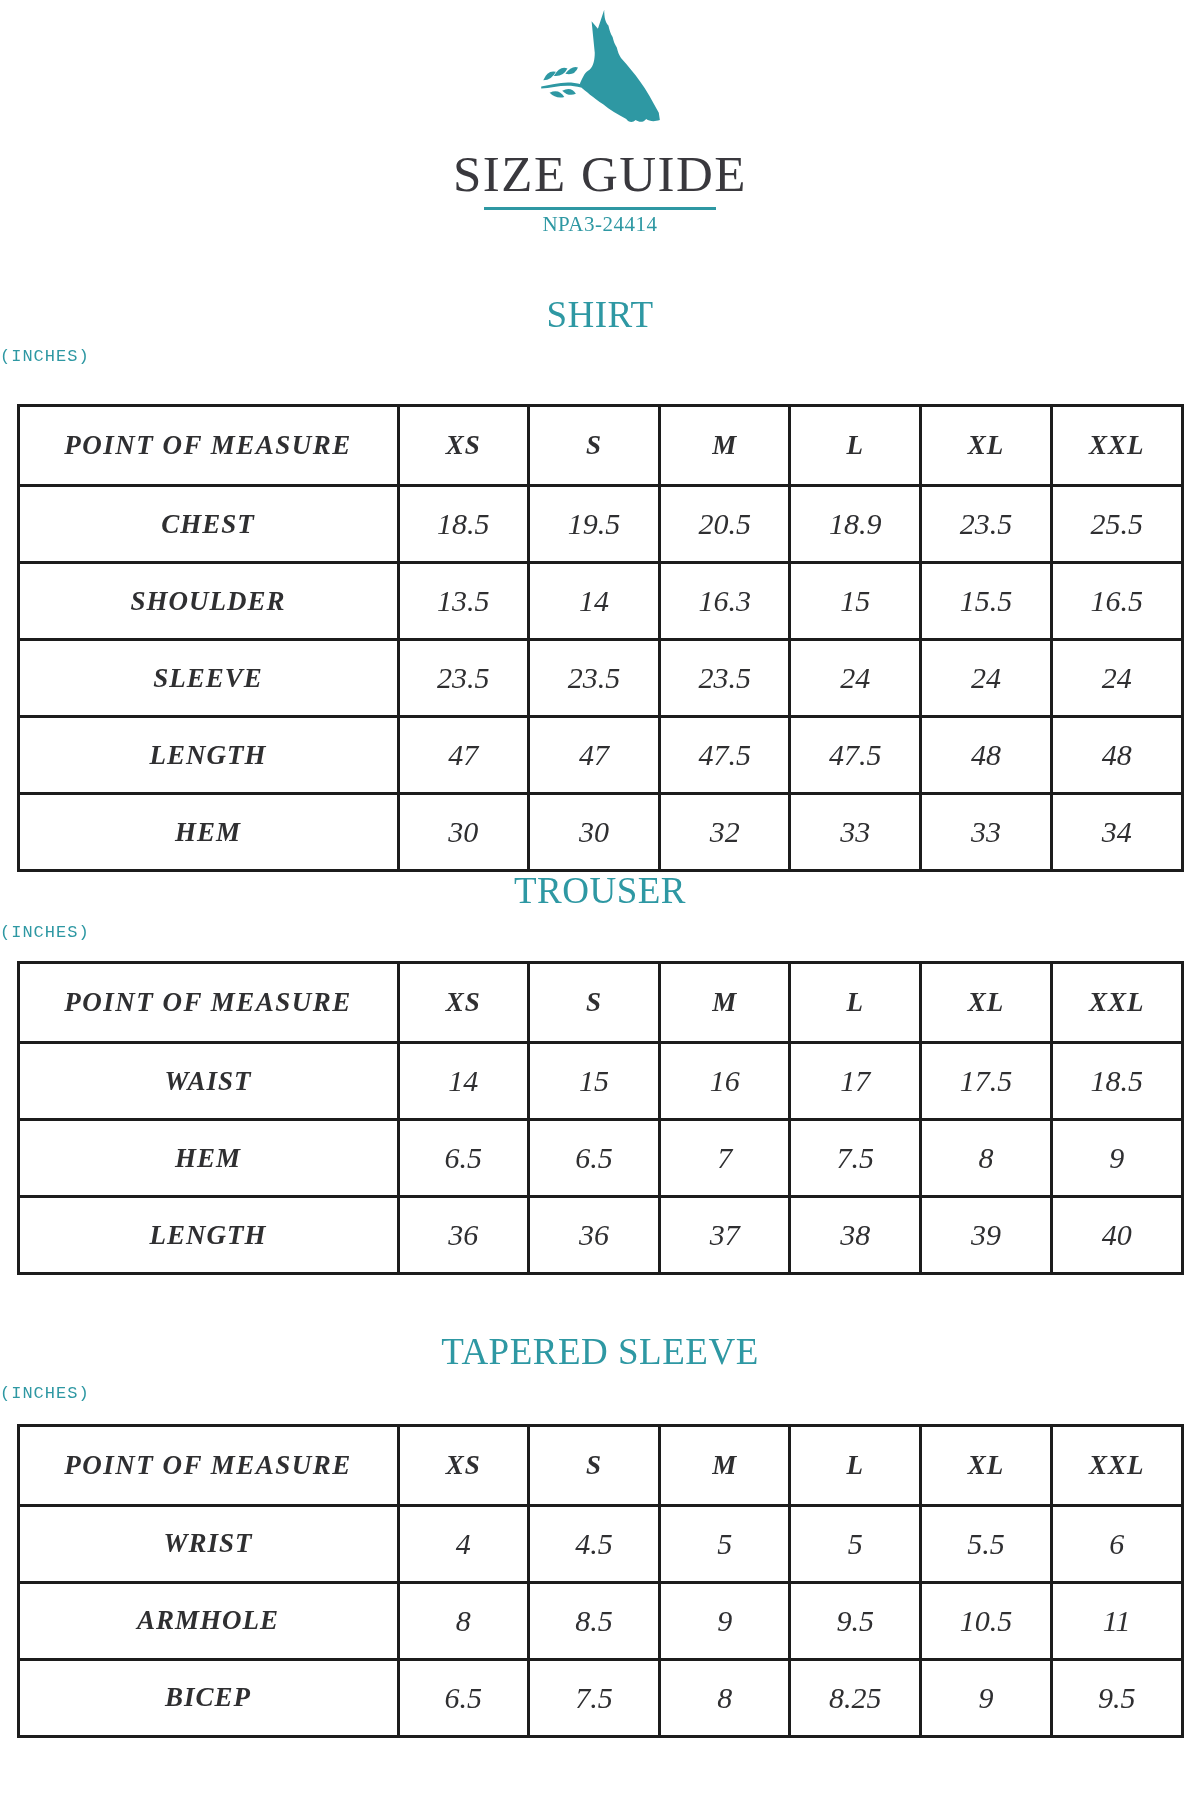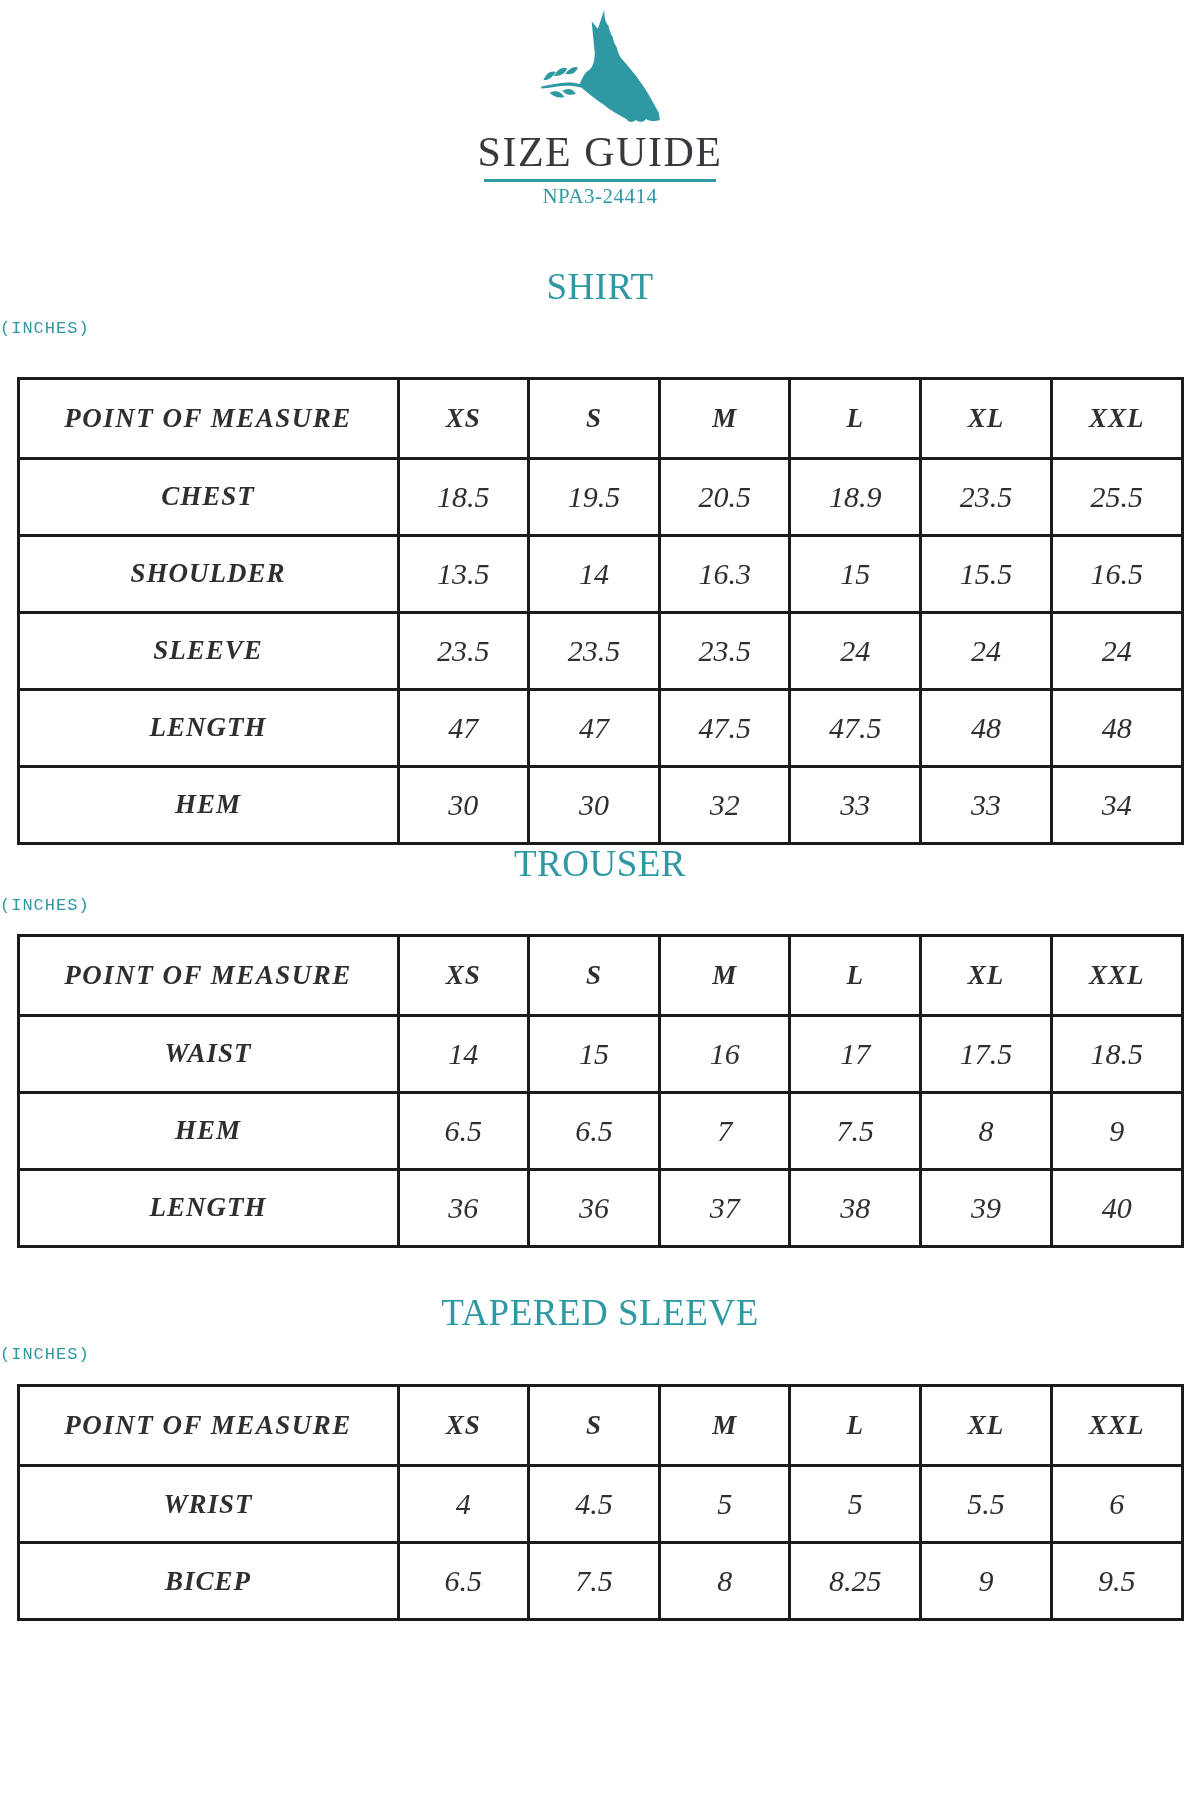--- a/index.html
+++ b/index.html
@@ -11,40 +11,40 @@
   *{margin:0;padding:0;box-sizing:border-box;}
   html,body{background:#ffffff;}
   body{
     width:1200px;height:1797px;margin:0 auto;
     font-family:"Liberation Serif","DejaVu Serif",serif;
     padding-top:6px;overflow:hidden;
   }
   .logo-wrap{text-align:center;}
   .logo-wrap svg{display:block;margin:0 auto;}
   h1.page-title{
-    text-align:center;font-size:42px;font-weight:normal;
-    color:var(--title-text);letter-spacing:1.5px;line-height:1.05;margin-top:2px;
+    text-align:center;font-size:51px;font-weight:normal;
+    color:var(--title-text);letter-spacing:1.5px;line-height:1.05;margin-top:20px;
   }
   .title-rule{width:232px;height:3px;background:var(--teal);margin:5px auto 0;}
   .product-code{
     text-align:center;color:var(--teal);font-size:21px;line-height:1.1;margin-top:3px;
     letter-spacing:0.5px;
   }
   .section h2{
     text-align:center;color:var(--teal);font-size:37px;font-weight:normal;
     line-height:1;letter-spacing:0.5px;
   }
   .section .unit{
     text-align:left;color:var(--teal);font-size:17px;line-height:1.1;margin-top:15px;
     letter-spacing:1px;
     font-family:Liberation Mono, monospace;
   }
   .section-shirt h2{margin-top:60px;}
   .section-trouser h2{}
-  .section-tapered h2{margin-top:46px;}
+  .section-tapered h2{margin-top:58px;}
   table.size-table{
     width:1167px;margin:0 auto;border-collapse:collapse;table-layout:fixed;
     color:var(--table-text);
     font-style:italic;
   }
   .section-shirt table.size-table{margin-top:38px;}
   .section-trouser table.size-table{margin-top:18px;}
   .section-tapered table.size-table{margin-top:20px;}
   table.size-table th,table.size-table td{
     border:3px solid var(--table-border);
@@ -227,20 +227,29 @@
         <tr>
           <th>WRIST</th>
           <td>4</td>
           <td>4.5</td>
           <td>5</td>
           <td>5</td>
           <td>5.5</td>
           <td>6</td>
         </tr>
         <tr>
+          <th>ARMHOLE</th>
+          <td>8</td>
+          <td>8.5</td>
+          <td>9</td>
+          <td>9.5</td>
+          <td>10.5</td>
+          <td>11</td>
+        </tr>
+        <tr>
           <th>BICEP</th>
           <td>6.5</td>
           <td>7.5</td>
           <td>8</td>
           <td>8.25</td>
           <td>9</td>
           <td>9.5</td>
         </tr>
       </tbody>
     </table>

